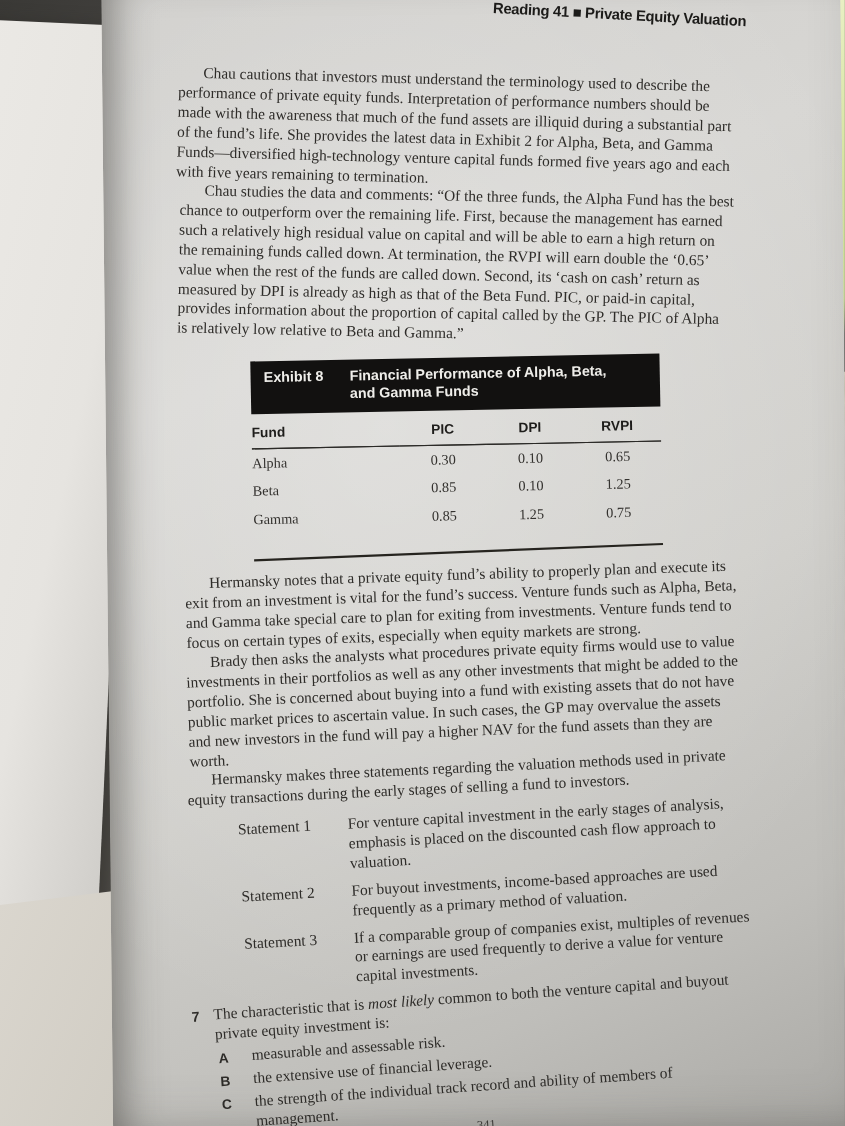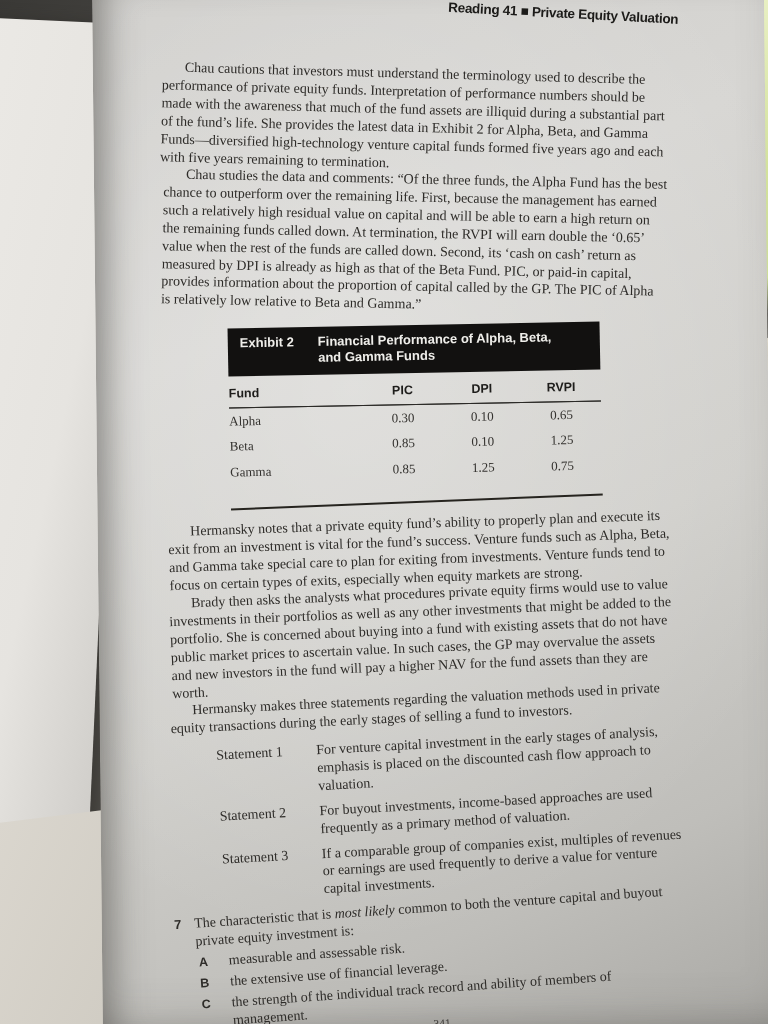--- a/index.html
+++ b/index.html
@@ -109,21 +109,21 @@
 
     <div class="running-head">Reading 41 ■ Private Equity Valuation</div>
 
     <div class="content">
 
       <p class="para tilt-p1">Chau cautions that investors must understand the terminology used to describe the performance of private equity funds. Interpretation of performance numbers should be made with the awareness that much of the fund assets are illiquid during a substantial part of the fund’s life. She provides the latest data in Exhibit 2 for Alpha, Beta, and Gamma Funds—diversified high-technology venture capital funds formed five years ago and each with five years remaining to termination.</p>
       <p class="para tilt-p2">Chau studies the data and comments: “Of the three funds, the Alpha Fund has the best chance to outperform over the remaining life. First, because the management has earned such a relatively high residual value on capital and will be able to earn a high return on the remaining funds called down. At termination, the RVPI will earn double the ‘0.65’ value when the rest of the funds are called down. Second, its ‘cash on cash’ return as measured by DPI is already as high as that of the Beta Fund. PIC, or paid-in capital, provides information about the proportion of capital called by the GP. The PIC of Alpha is relatively low relative to Beta and Gamma.”</p>
 
       <div class="exhibit">
         <div class="exh-bar">
-          <span class="exh-label">Exhibit 2</span>
+          <span class="exh-label">Exhibit 8</span>
           <span class="exh-title">Financial Performance of Alpha, Beta, and Gamma Funds</span>
         </div>
         <table class="exh">
           <thead>
             <tr>
               <th class="col-fund">Fund</th>
               <th class="col-num">PIC</th>
               <th class="col-num">DPI</th>
               <th class="col-num">RVPI</th>
             </tr>

